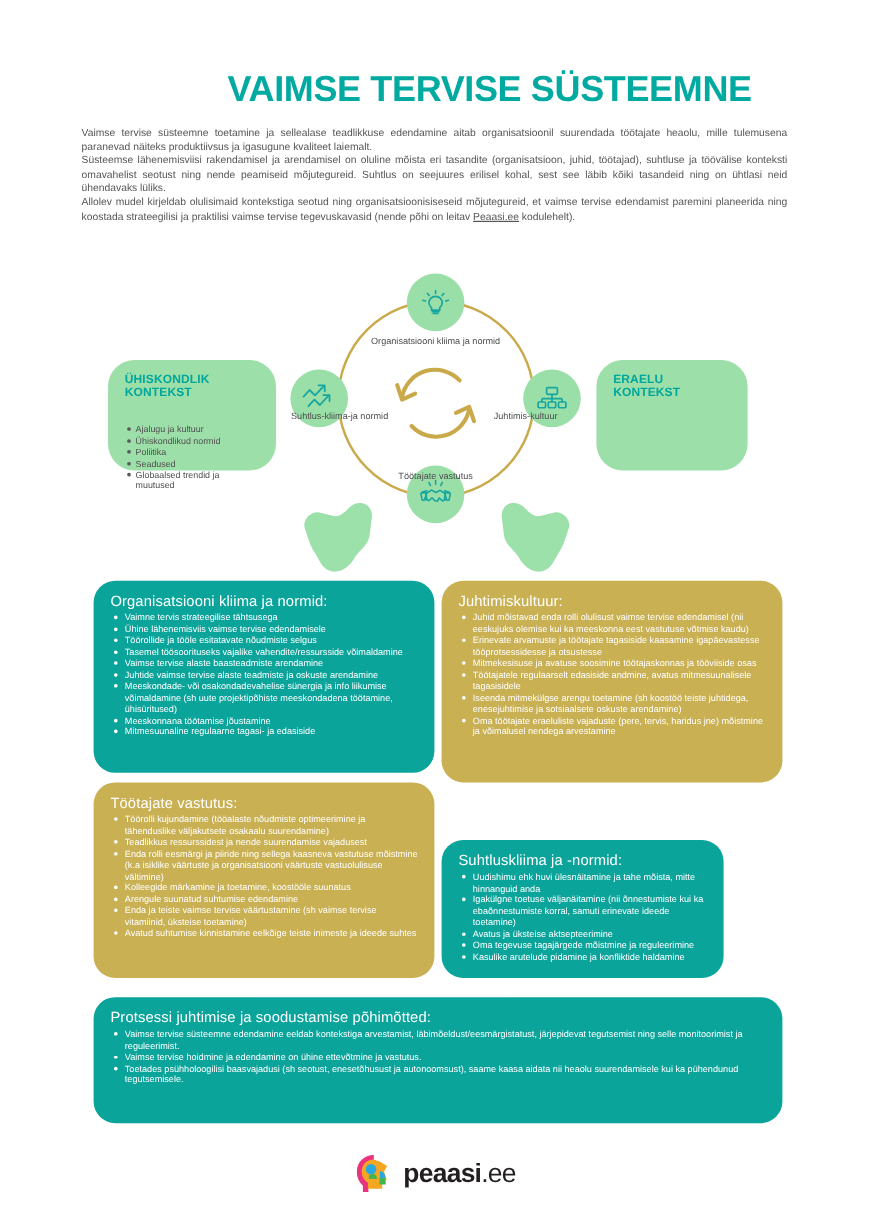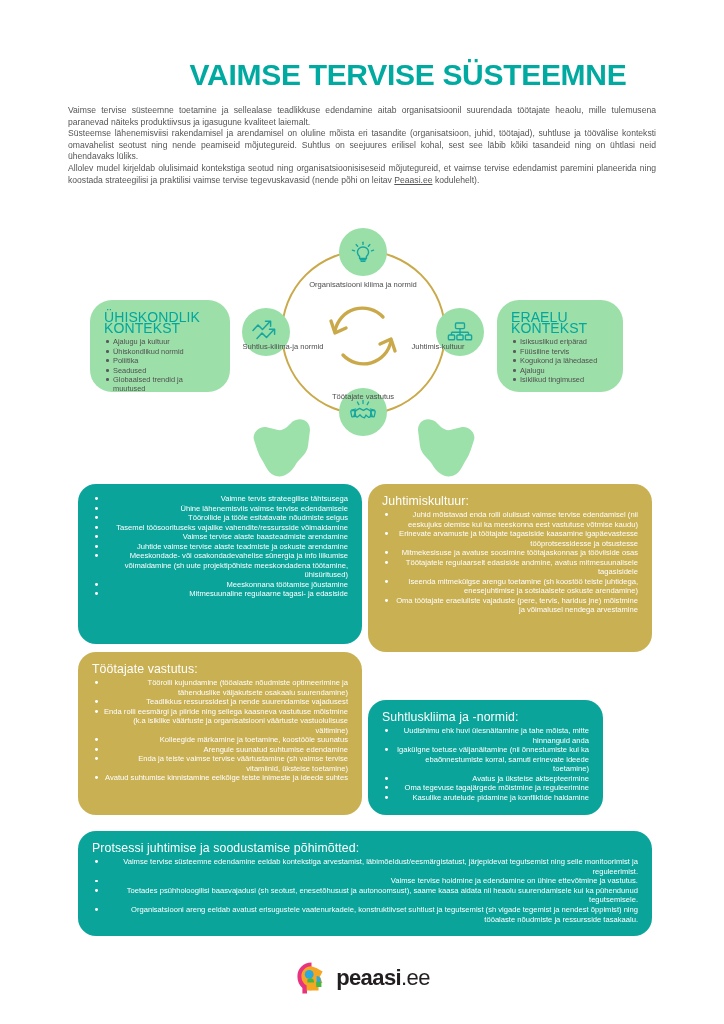--- a/index.html
+++ b/index.html
@@ -65,22 +65,22 @@
   .ctxbox{
     position:absolute;
     background:#9ddfa9;
     border-radius:22px;
     padding:12px 14px 14px 14px;
     box-sizing:border-box;
   }
   .ctxbox.left{left:90px;top:300px;width:140px;height:92px;}
   .ctxbox.right{left:497px;top:300px;width:126px;height:92px;}
   .ctxbox h3{
-    margin:0 0 4px 0;color:#00a79d;font-size:14px;line-height:10.6px;
-    font-weight:normal;letter-spacing:0.1px;
+    margin:0 0 20px 0;color:#00a79d;font-size:10px;line-height:10.6px;
+    font-weight:bold;letter-spacing:0.1px;
   }
   .ctxbox ul{margin:0;padding:0;list-style:none;}
   .ctxbox li{
     position:relative;padding-left:9px;font-size:7.4px;line-height:9px;
     color:#4f4f4f;margin-bottom:0.5px;
   }
   .ctxbox li:before{
     content:"";position:absolute;left:2px;top:3.3px;
     width:2.6px;height:2.6px;border-radius:50%;background:#5a5a5a;
   }
@@ -93,21 +93,21 @@
     position:absolute;border-radius:18px;box-sizing:border-box;
     padding:10px 14px 12px 14px;color:#ffffff;
   }
   .cbox h2{
     margin:0 0 2px 0;font-size:12.3px;line-height:14px;font-weight:normal;
     color:#ffffff;letter-spacing:0.1px;
   }
   .cbox ul{margin:0;padding:0;list-style:none;}
   .cbox li{
     position:relative;padding-left:12px;font-size:7.6px;line-height:9.5px;
-    margin-bottom:0px;color:#ffffff;text-align:right;
+    margin-bottom:0px;color:#ffffff;
   }
   .cbox li:before{
     content:"";position:absolute;left:3px;top:3.4px;
     width:2.8px;height:2.8px;border-radius:50%;background:#ffffff;
   }
   .teal{background:#0aa49b;}
   .olive{background:#c9b053;}
 
   #box-org{left:78px;top:484px;width:284px;height:160px;}
   #box-juht{left:368px;top:484px;width:284px;height:168px;}
@@ -230,30 +230,24 @@
       <li>Seadused</li>
       <li>Globaalsed trendid ja muutused</li>
     </ul>
   </div>
 
   <div class="ctxbox right">
     <h3>
       <span>ERAELU</span><br>
       <span>KONTEKST</span>
     </h3>
-    <ul>
-      <li>Isiksuslikud eripärad</li>
-      <li>Füüsiline tervis</li>
-      <li>Kogukond ja lähedased</li>
-      <li>Ajalugu</li>
-      <li>Isiklikud tingimused</li>
-    </ul>
   </div>
 
   <div class="cbox teal" id="box-org">
+    <h2>Organisatsiooni kliima ja normid:</h2>
     <ul>
       <li>Vaimne tervis strateegilise tähtsusega</li>
       <li>Ühine lähenemisviis vaimse tervise edendamisele</li>
       <li>Töörollide ja tööle esitatavate nõudmiste selgus</li>
       <li>Tasemel töösoorituseks vajalike vahendite/ressursside võimaldamine</li>
       <li>Vaimse tervise alaste baasteadmiste arendamine</li>
       <li>Juhtide vaimse tervise alaste teadmiste ja oskuste arendamine</li>
       <li>Meeskondade- või osakondadevahelise sünergia ja info liikumise võimaldamine (sh uute projektipõhiste meeskondadena töötamine, ühisüritused)</li>
       <li>Meeskonnana töötamise jõustamine</li>
       <li>Mitmesuunaline regulaarne tagasi- ja edasiside</li>
@@ -295,21 +289,20 @@
       <li>Kasulike arutelude pidamine ja konfliktide haldamine</li>
     </ul>
   </div>
 
   <div class="cbox teal" id="box-prots">
     <h2>Protsessi juhtimise ja soodustamise põhimõtted:</h2>
     <ul>
       <li>Vaimse tervise süsteemne edendamine eeldab kontekstiga arvestamist, läbimõeldust/eesmärgistatust, järjepidevat tegutsemist ning selle monitoorimist ja reguleerimist.</li>
       <li>Vaimse tervise hoidmine ja edendamine on ühine ettevõtmine ja vastutus.</li>
       <li>Toetades psühholoogilisi baasvajadusi (sh seotust, enesetõhusust ja autonoomsust), saame kaasa aidata nii heaolu suurendamisele kui ka pühendunud tegutsemisele.</li>
-      <li>Organisatsiooni areng eeldab avatust erisugustele vaatenurkadele, konstruktiivset suhtlust ja tegutsemist (sh vigade tegemist ja nendest õppimist) ning tööalaste nõudmiste ja ressursside tasakaalu.</li>
     </ul>
   </div>
 
   <div class="logo">
     <div class="logo-mark">
       <svg width="34" height="34" viewBox="0 0 34 34">
         <path d="M17.5 1.6 C9.6 1.6 3.4 7.4 3.4 15.4 C3.4 20.4 5.4 24.2 8.4 27 L8.4 32.4 L13 32.4 L13 28.6 C14.4 29 15.9 29.2 17.5 29.2 L17.5 24.6 C12 24.6 8 20.8 8 15.4 C8 10.2 12 6.2 17.5 6.2 Z" fill="#e8337f"></path>
         <path d="M17.2 5.2 C11.6 5.2 7.4 9.6 7.4 15.3 C7.4 19.6 9.6 22.8 12.6 24.6 L12.6 29.6 L24.5 29.6 L24.5 22 L28.4 22 L26 15.4 L28.6 10.6 L22.4 7 Z" fill="#f5a623"></path>
         <circle cx="15.2" cy="13.4" r="4.4" fill="#2aa8e0"></circle>
         <path d="M13.4 18.6 C13.4 18.6 15.6 16.6 18 17.6 C20.4 18.6 20 21.6 20 21.6 L13.4 21.6 Z" fill="#43b649"></path>

